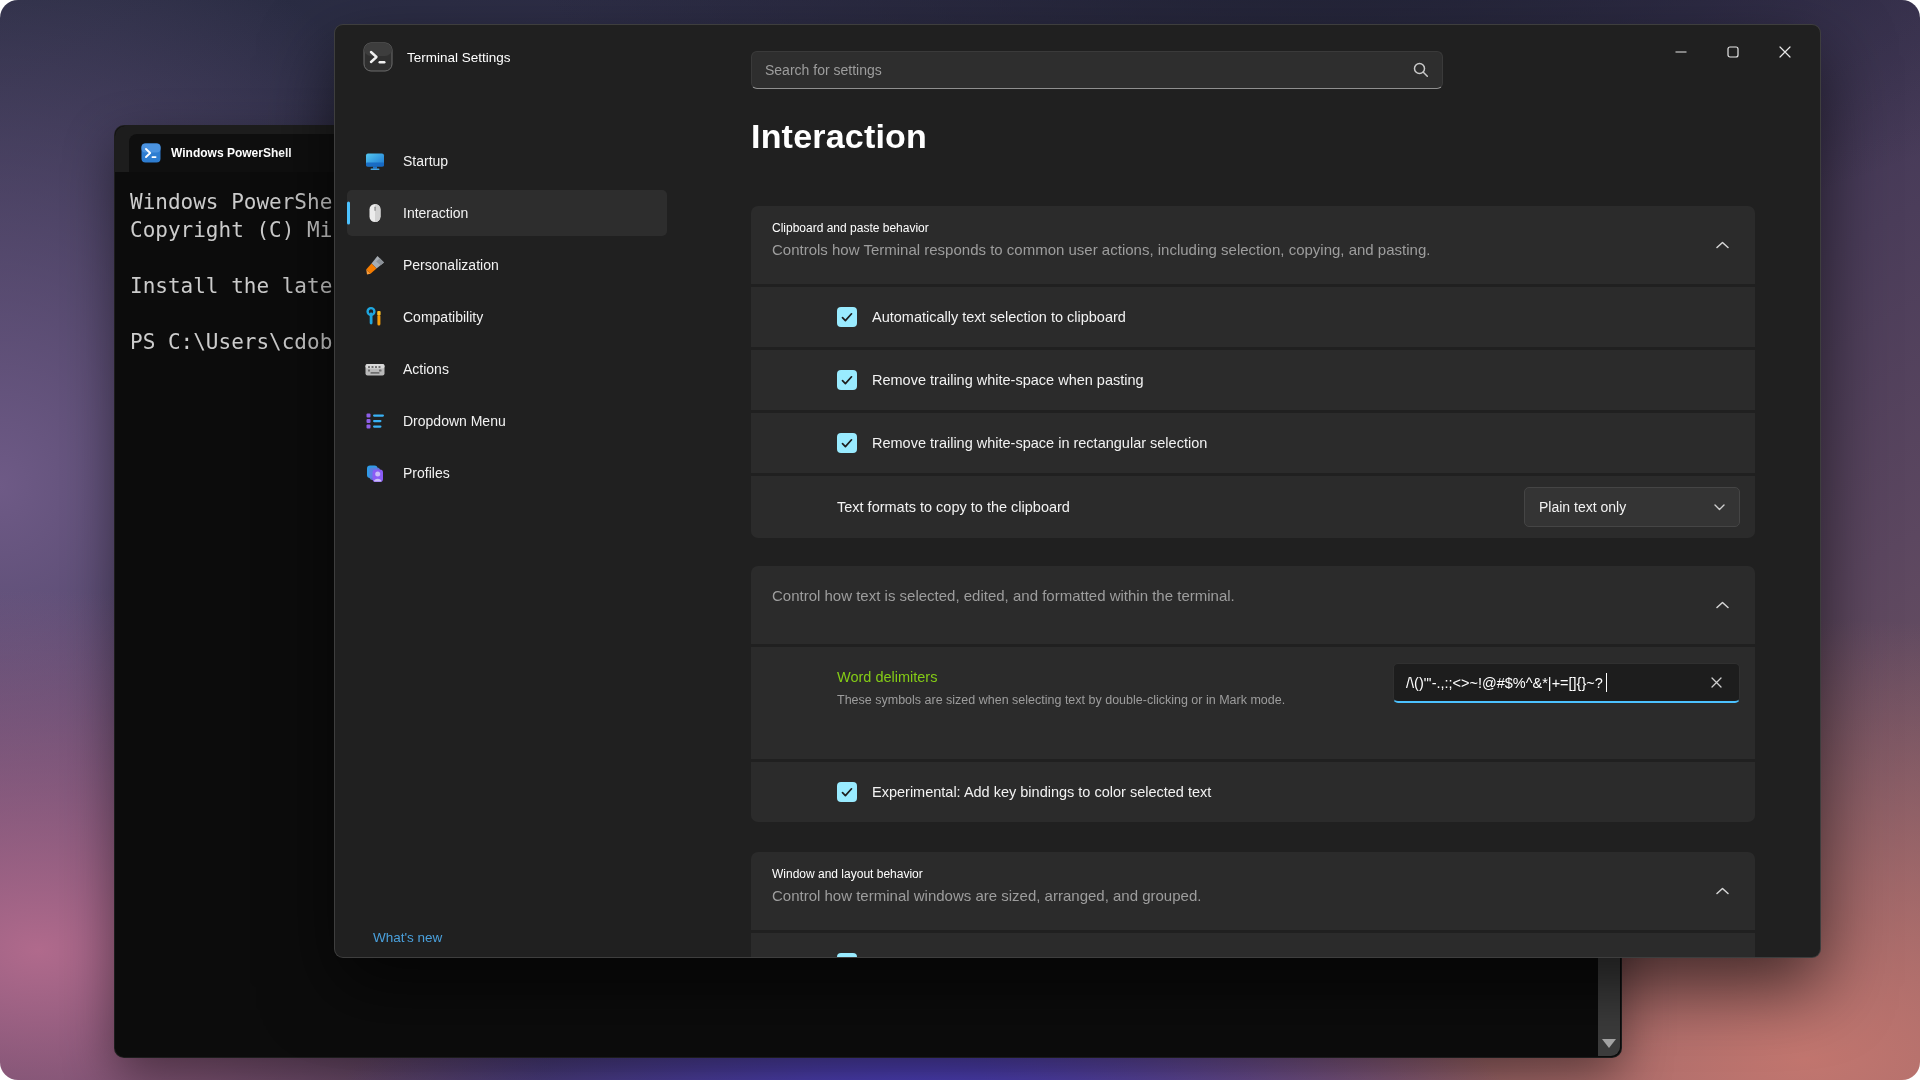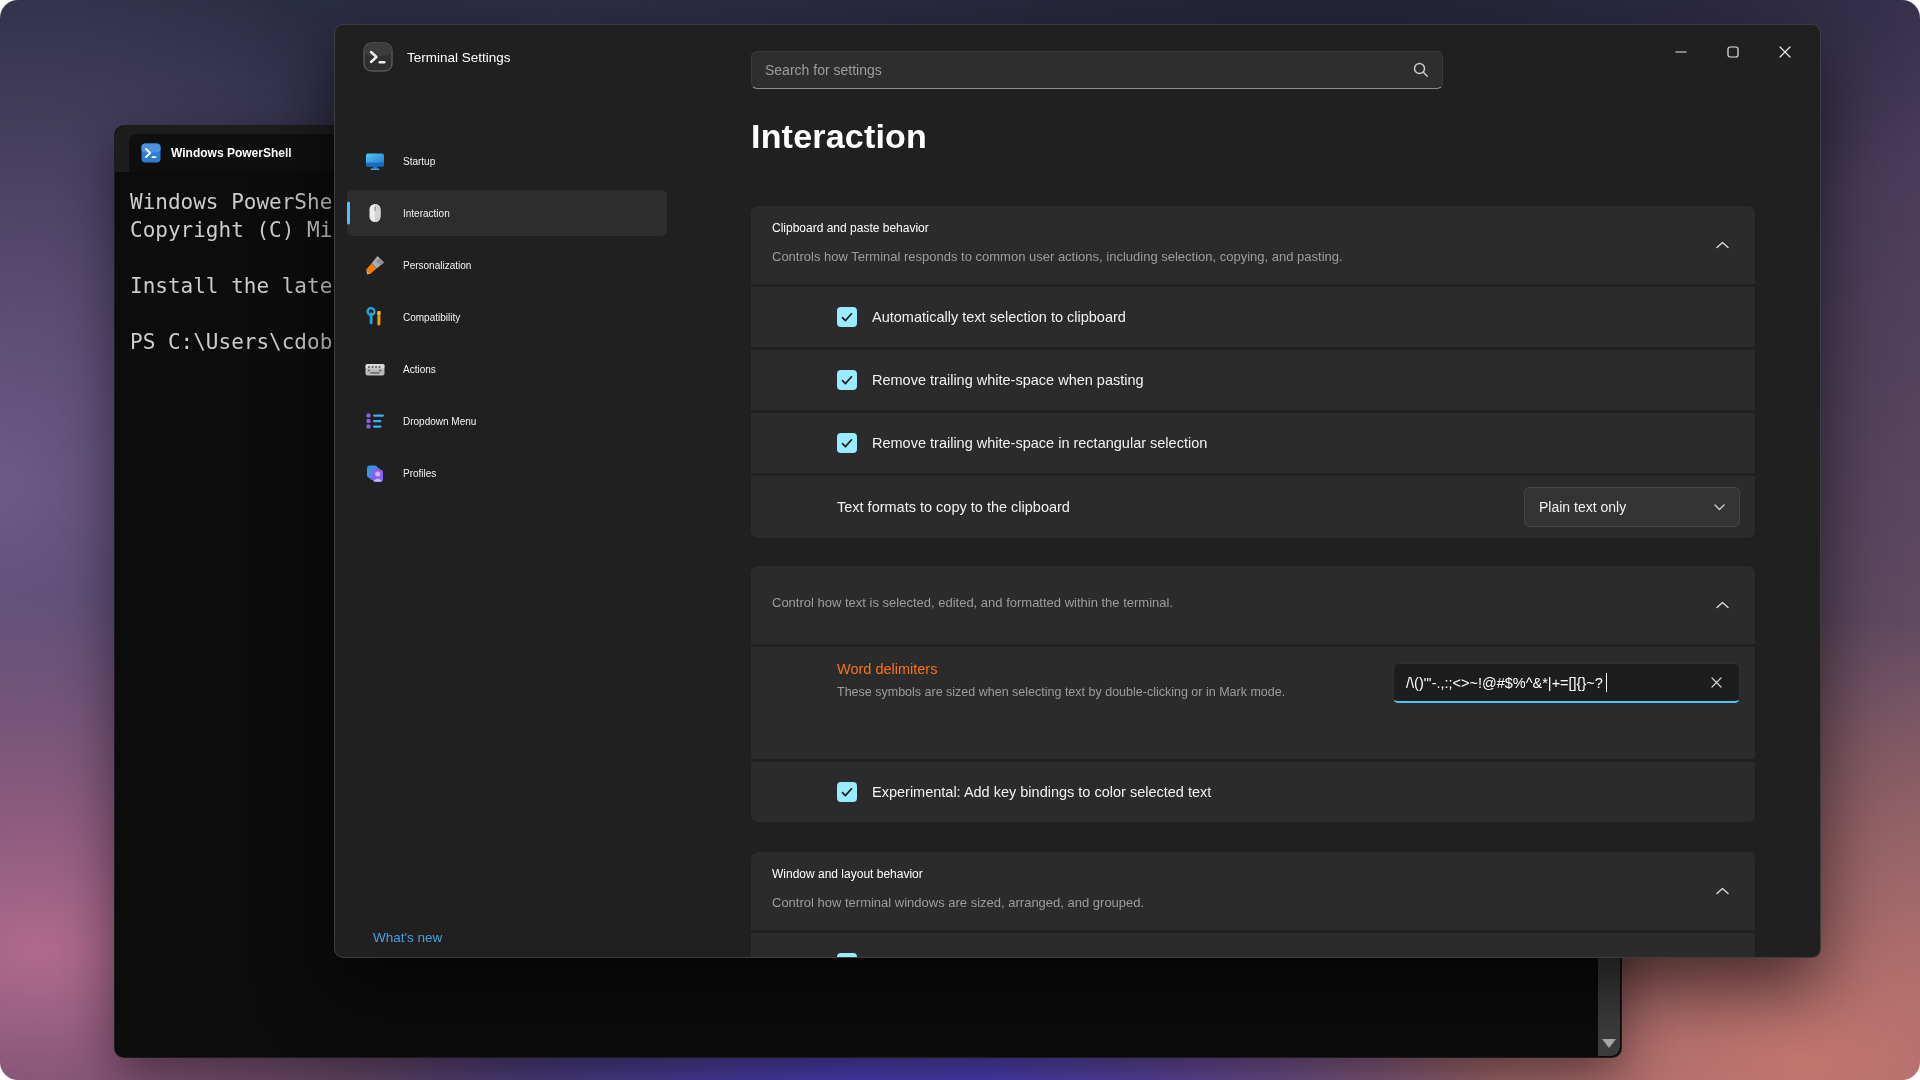--- a/index.html
+++ b/index.html
@@ -34,46 +34,46 @@
   .search{position:absolute;left:416px;top:26px;width:692px;height:38px;background:#2e2e2e;
     border:1px solid #3a3a3a;border-bottom:1px solid #8f8f8f;border-radius:6px;}
   .search input{position:absolute;inset:0;background:transparent;border:none;outline:none;color:#e8e8e8;
     font-size:14px;padding:0 40px 0 13px;}
   .search input::placeholder{color:#9d9d9d;}
   .search .mag{position:absolute;right:12px;top:9px;}
   .caption{position:absolute;right:14px;top:10px;display:flex;gap:10px;}
   .cap-btn{width:42px;height:34px;display:flex;align-items:center;justify-content:center;border-radius:5px;}
   
   .side-item{position:absolute;left:12px;width:320px;height:46px;border-radius:5px;
-    display:flex;align-items:center;padding-left:17px;gap:17px;color:#f2f2f2;font-size:10px;}
+    display:flex;align-items:center;padding-left:17px;gap:17px;color:#f2f2f2;font-size:14px;}
   .side-item.sel{background:#2d2d2d;}
   .side-item.sel::before{content:"";position:absolute;left:0;top:50%;transform:translateY(-50%);
     width:3px;height:23px;border-radius:2px;background:#4cc2ff;}
   .whats-new{position:absolute;left:38px;top:905px;color:#4aa0dc;font-size:13.5px;cursor:pointer;}
   
   .content{position:absolute;left:416px;top:0;width:1004px;height:100%;}
   .h1{position:absolute;top:92px;left:0;color:#fff;font-size:34px;font-weight:600;letter-spacing:.2px;}
   .stack{position:absolute;left:0;width:1004px;}
   .card{position:relative;width:100%;background:#2b2b2b;margin-bottom:3px;}
   .card.first{border-radius:7px 7px 0 0;}
   .card.last{border-radius:0 0 7px 7px;margin-bottom:0;}
   .exp-head{height:78px;padding:15px 22px 0 21px;}
   .exp-head .t{color:#fff;font-size:12px;}
-  .exp-head .d{color:#9d9d9d;font-size:13px;margin-top:14px;}
+  .exp-head .d{color:#9d9d9d;font-size:15px;margin-top:6px;}
   .chev{position:absolute;right:26px;top:50%;transform:translateY(-50%);}
   .row{height:60px;display:flex;align-items:center;padding-left:86px;color:#f2f2f2;font-size:14.5px;}
   .cb{width:20px;height:20px;border-radius:4px;background:#99ebff;display:flex;align-items:center;justify-content:center;flex:none;}
   .cb svg{display:block;}
   .row .lbl{margin-left:15px;}
   .row.plain{height:62px;}
   .dd{position:absolute;right:15px;top:50%;transform:translateY(-50%);width:216px;height:40px;background:#343434;
     border:1px solid #454545;border-radius:5px;display:flex;align-items:center;padding:0 14px;color:#f2f2f2;font-size:14px;margin-left:8px;}
   .dd .dchev{margin-left:auto;}
   .row.tall{height:112px;align-items:flex-start;padding-top:14px;display:block;}
-  .row.tall .lt{color:#f97316;font-size:14.5px;}
+  .row.tall .lt{color:#84cc16;font-size:14.5px;margin-top:8px;}
   .row.tall .ld{color:#9d9d9d;font-size:12.5px;line-height:19px;margin-top:6px;max-width:500px;}
   .tbox{position:absolute;right:15px;top:16px;width:347px;height:40px;background:#1d1d1d;border:1px solid #303030;
     border-bottom:2px solid #4cc2ff;border-radius:5px;display:flex;align-items:center;padding:0 10px 0 12px;}
   .tbox .val{color:#fff;font-size:14.5px;white-space:nowrap;}
   .caret{width:1.5px;height:19px;background:#fff;margin-left:3px;flex:none;}
   .clear{margin-left:auto;width:26px;height:26px;display:flex;align-items:center;justify-content:center;border-radius:4px;}
   .clip-row{height:60px;overflow:hidden;}
 </style>
 </head>
 <body>

